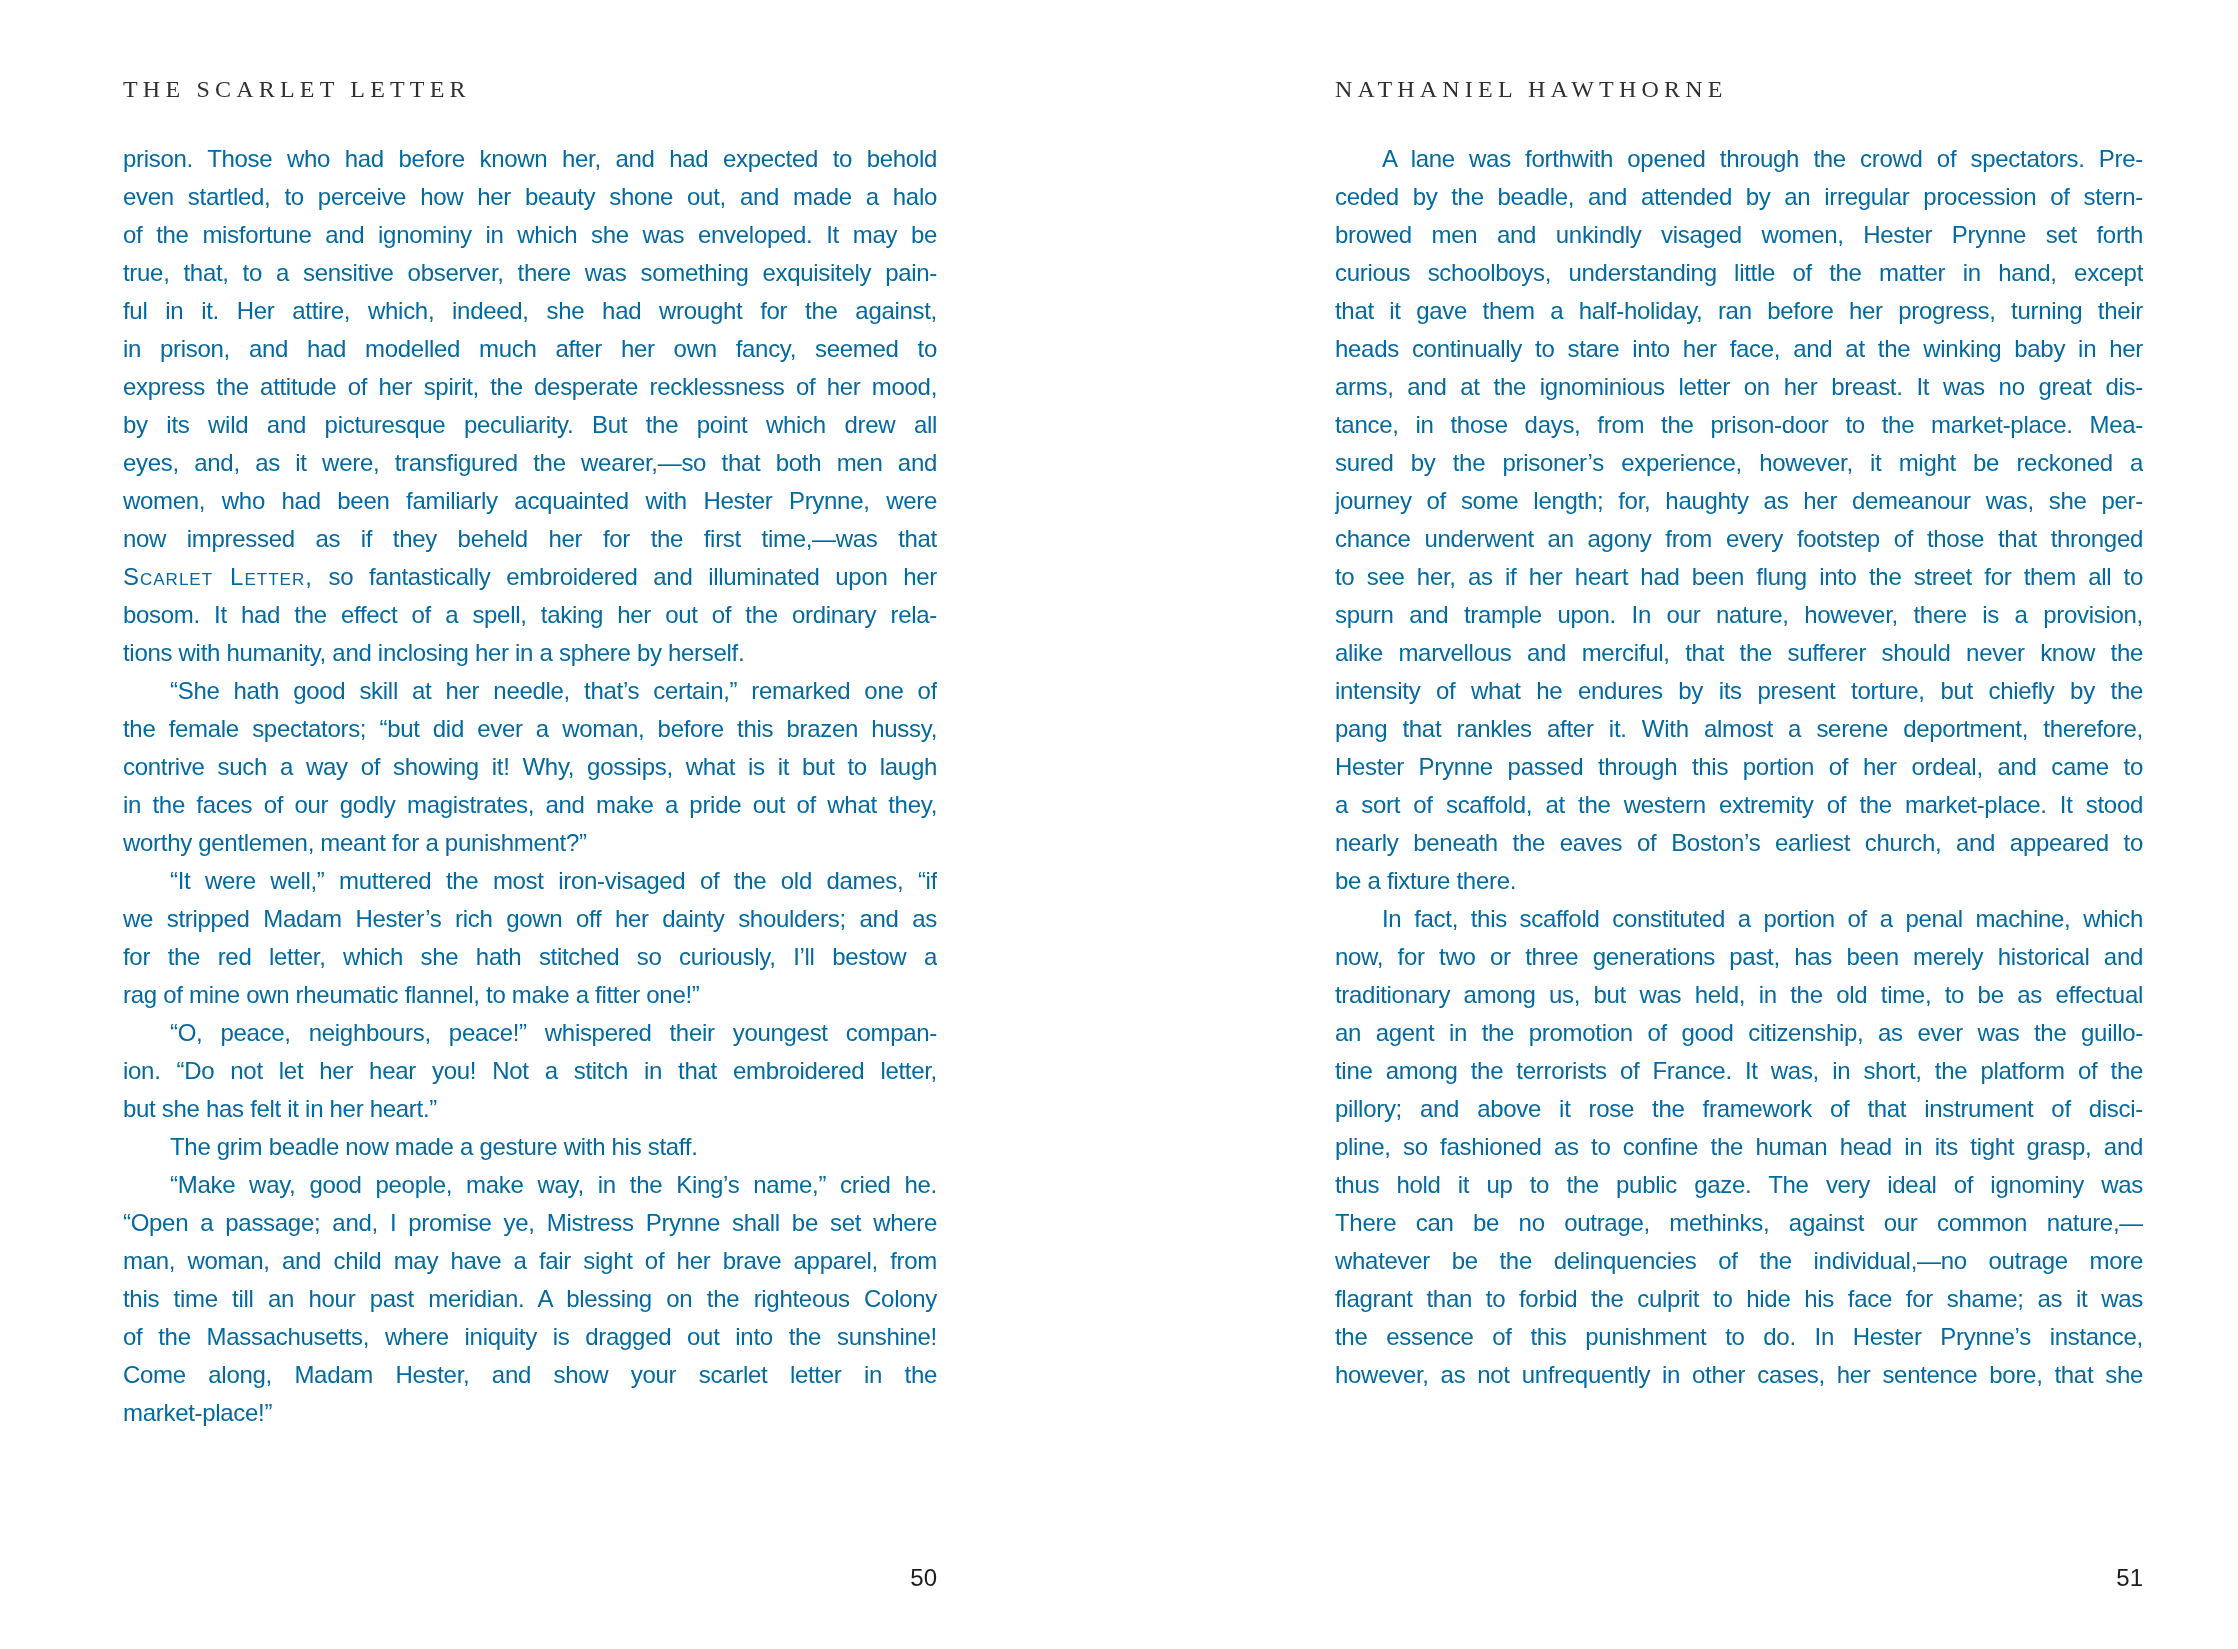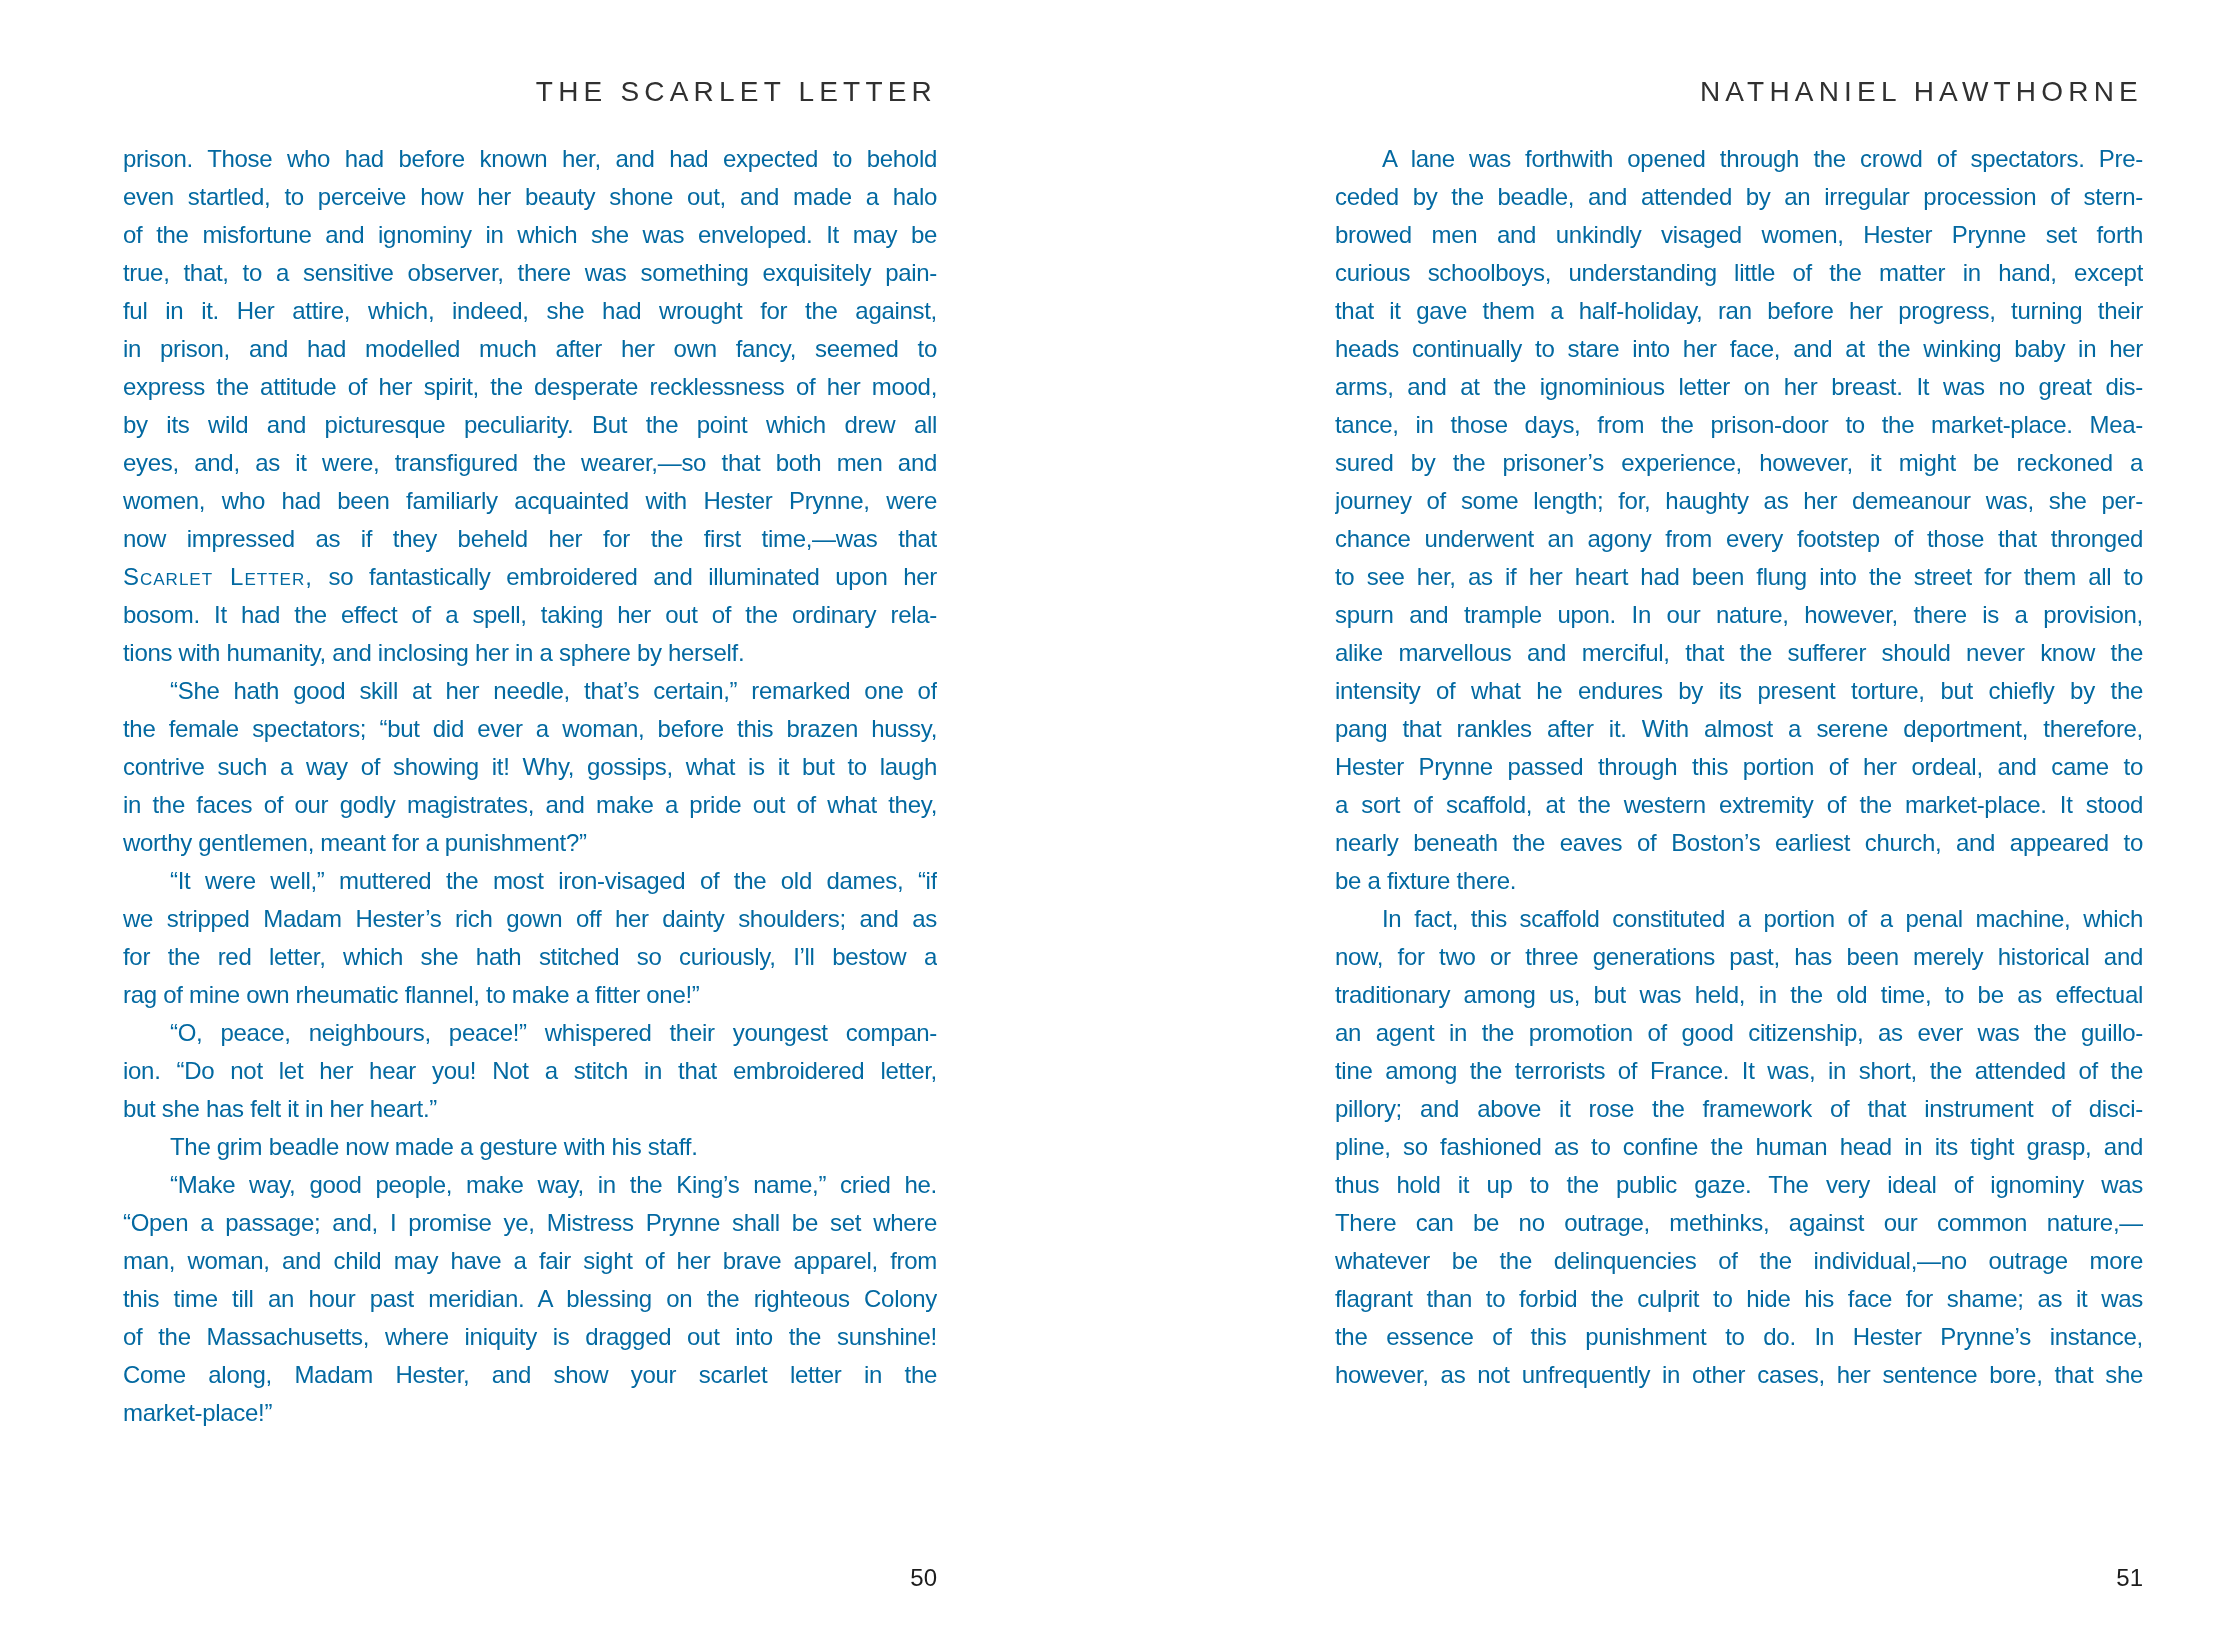--- a/index.html
+++ b/index.html
@@ -19,23 +19,23 @@
     height: 1650px;
   }
   .page.left  { left: 123px;  width: 814px; }
   .page.right { left: 1335px; width: 808px; }
 
   .running-header {
     position: absolute;
     top: 76px;
     left: 0;
     right: 0;
-    text-align: right;
-    font-family: Liberation Sans, sans-serif;
-    font-size: 28px;
+    text-align: left;
+    font-family: Liberation Serif, serif;
+    font-size: 24px;
     font-weight: 400;
     letter-spacing: 5.2px;
     color: #303030;
     white-space: nowrap;
   }
 
   .textblock {
     position: absolute;
     top: 140px;
     left: 0;
@@ -136,21 +136,21 @@
       <div class="line">intensity of what he endures by its present torture, but chiefly by the</div>
       <div class="line">pang that rankles after it. With almost a serene deportment, therefore,</div>
       <div class="line">Hester Prynne passed through this portion of her ordeal, and came to</div>
       <div class="line">a sort of scaffold, at the western extremity of the market-place. It stood</div>
       <div class="line">nearly beneath the eaves of Boston’s earliest church, and appeared to</div>
       <div class="line end">be a fixture there.</div>
       <div class="line indent">In fact, this scaffold constituted a portion of a penal machine, which</div>
       <div class="line">now, for two or three generations past, has been merely historical and</div>
       <div class="line">traditionary among us, but was held, in the old time, to be as effectual</div>
       <div class="line">an agent in the promotion of good citizenship, as ever was the guillo-</div>
-      <div class="line">tine among the terrorists of France. It was, in short, the attended of the</div>
+      <div class="line">tine among the terrorists of France. It was, in short, the platform of the</div>
       <div class="line">pillory; and above it rose the framework of that instrument of disci-</div>
       <div class="line">pline, so fashioned as to confine the human head in its tight grasp, and</div>
       <div class="line">thus hold it up to the public gaze. The very ideal of ignominy was</div>
       <div class="line">There can be no outrage, methinks, against our common nature,—</div>
       <div class="line">whatever be the delinquencies of the individual,—no outrage more</div>
       <div class="line">flagrant than to forbid the culprit to hide his face for shame; as it was</div>
       <div class="line">the essence of this punishment to do. In Hester Prynne’s instance,</div>
       <div class="line">however, as not unfrequently in other cases, her sentence bore, that she</div>
     </div>
   <div class="folio">51</div>

